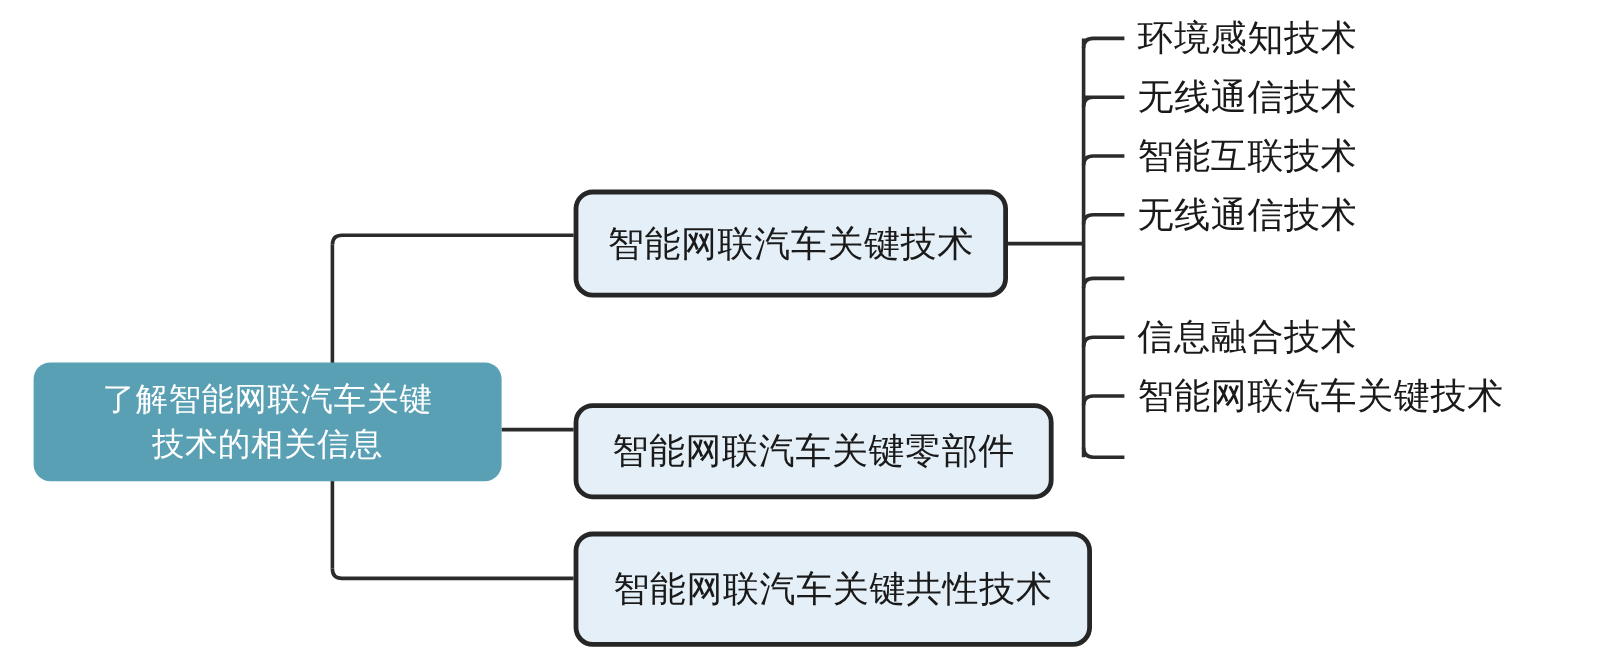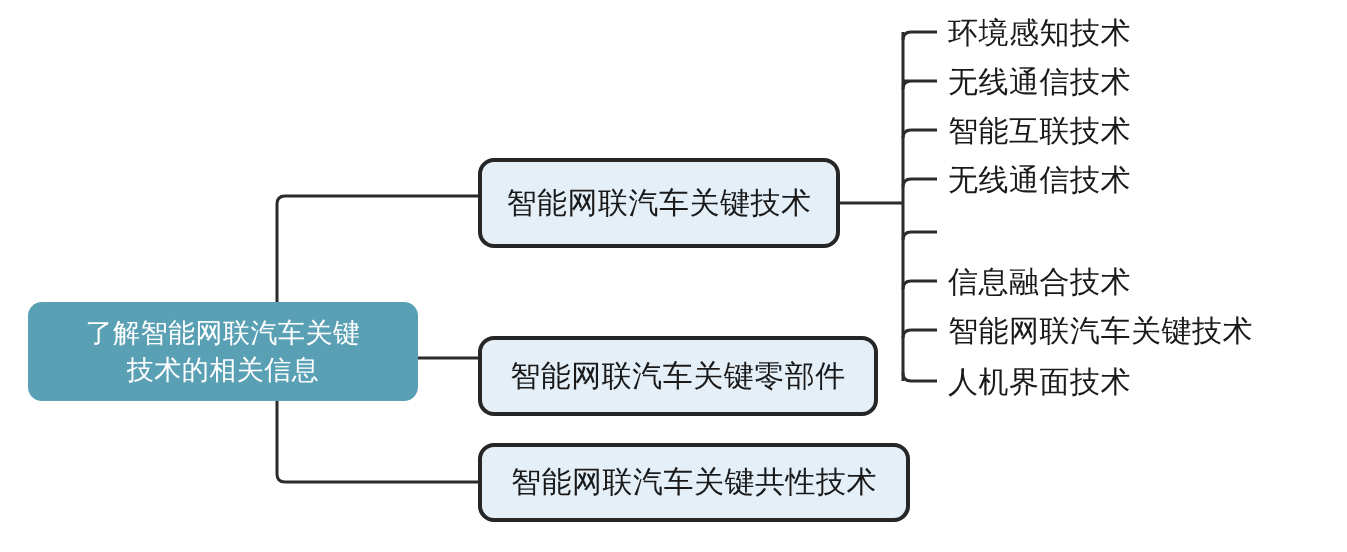--- a/index.html
+++ b/index.html
@@ -64,21 +64,21 @@
   }
   .branch-label {
     font-family: "Liberation Serif", "DejaVu Serif", serif;
     font-size: 30px;
     color: #1a1a1a;
     white-space: nowrap;
     letter-spacing: 0.5px;
   }
   #branch-0 { left: 478px; top: 158px; width: 362px; height: 90px; }
   #branch-1 { left: 478px; top: 322px; width: 400px; height: 80px; margin-top: 14px; }
-  #branch-2 { left: 478px; top: 443px; width: 432px; height: 79px; }
+  #branch-2 { left: 478px; top: 443px; width: 432px; height: 96px; }
 
   
   .leaf-list {
     position: absolute;
     left: 948px;
     top: 0;
     width: 399px;
     height: 404px;
   }
   .leaf-item {
@@ -137,16 +137,15 @@
     <span class="branch-label">智能网联汽车关键共性技术</span>
   </div>
 
   <div class="leaf-list">
     <div class="leaf-item" style="top:18px">环境感知技术</div>
     <div class="leaf-item" style="top:67px">无线通信技术</div>
     <div class="leaf-item" style="top:116px">智能互联技术</div>
     <div class="leaf-item" style="top:165px">无线通信技术</div>
     <div class="leaf-item" style="top:267px">信息融合技术</div>
     <div class="leaf-item" style="top:316px">智能网联汽车关键技术</div>
-    <div class="leaf-item" style="top:367px">人机界面技术</div>
   </div>
 
 </div>
 
 </body></html>

